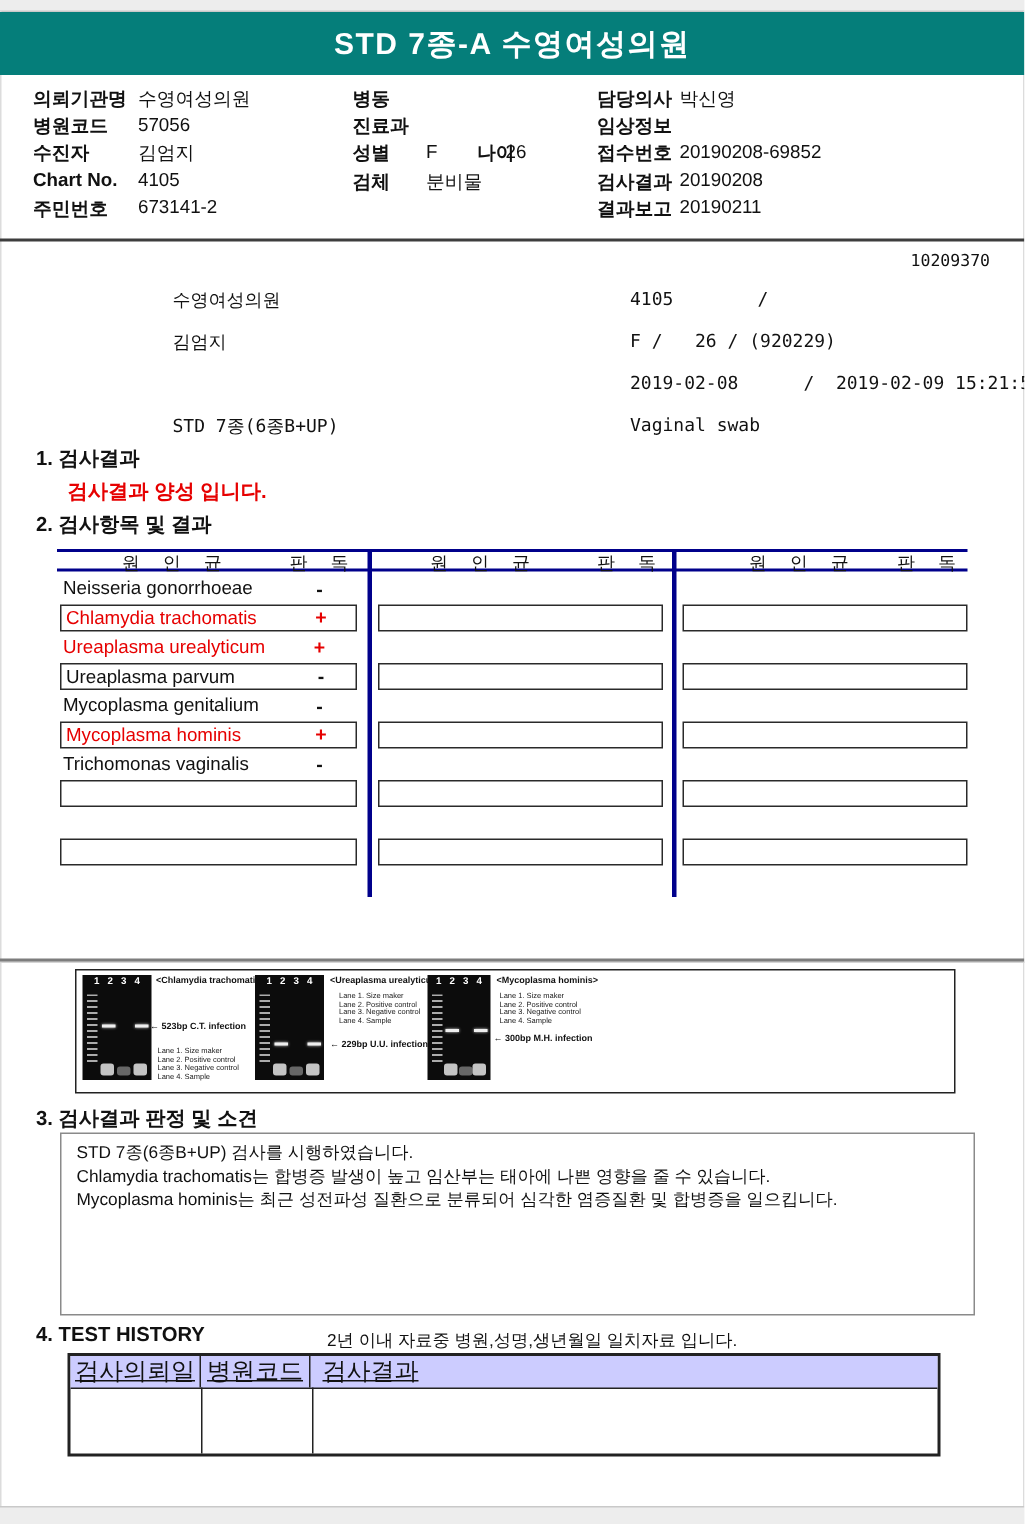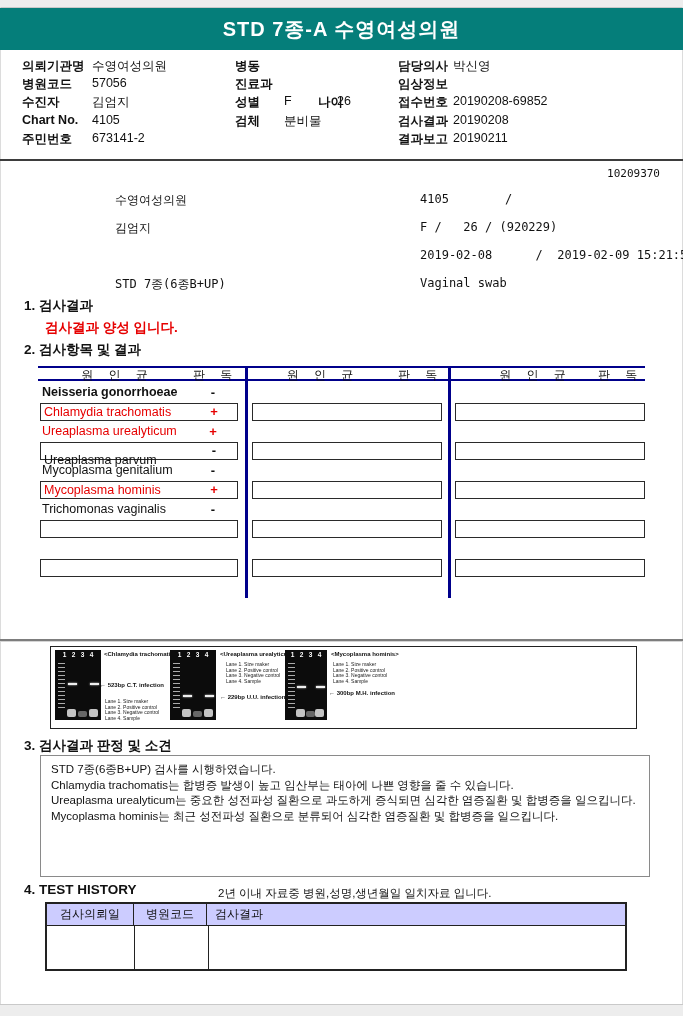--- a/index.html
+++ b/index.html
@@ -47,22 +47,22 @@
   .gel-t{font-size:6px;font-weight:bold;white-space:nowrap;}
   .gel-a{font-size:6px;font-weight:bold;white-space:nowrap;}
   .gel-l{font-size:5px;line-height:5.6px;color:#222;white-space:nowrap;}
   
   .opbox{left:40px;top:755px;width:608px;height:120px;border:1px solid #8a8a8a;}
   .opline{font-size:11.5px;line-height:15.5px;white-space:nowrap;}
   
   .hist{left:45px;top:902px;width:578px;height:65px;border:2px solid #222;border-top-width:2px;}
   .hist .hrow{position:absolute;left:0;top:0;width:100%;height:21px;background:#ccccff;
               border-bottom:1px solid #222;display:flex;}
-  .hist .hcell{font-size:12px;display:flex;align-items:center;justify-content:center;
-               border-right:1px solid #222;box-sizing:border-box;}
+  .hist .hcell{font-size:16px;display:flex;align-items:center;justify-content:center;
+               border-right:1px solid #222;box-sizing:border-box;text-decoration:underline;}
   .hist .hcell.last{justify-content:flex-start;padding-left:8px;border-right:none;flex:1;}
   .hist .bcol{position:absolute;top:21px;bottom:0;width:1px;background:#222;}
   .note{font-size:11.5px;white-space:nowrap;}
   .refno{font-family:"DejaVu Sans Mono","Liberation Mono",monospace;font-size:11px;}
 </style>
 </head>
 <body>
 
 <div class="page">
 
@@ -130,33 +130,33 @@
   <div class="abs vline" style="left:245px;"></div>
   <div class="abs vline" style="left:448px;"></div>
 
   <span class="abs th" style="left:45px;top:367px;width:145px;text-align:center;">원 인 균</span>
   <span class="abs th" style="left:193px;top:367px;width:45px;text-align:center;">판 독</span>
   <span class="abs th" style="left:253px;top:367px;width:140px;text-align:center;">원 인 균</span>
   <span class="abs th" style="left:398px;top:367px;width:45px;text-align:center;">판 독</span>
   <span class="abs th" style="left:458px;top:367px;width:155px;text-align:center;">원 인 균</span>
   <span class="abs th" style="left:598px;top:367px;width:45px;text-align:center;">판 독</span>
 
-  <span class="abs orgname" style="left:42px;top:385px;font-weight:bold;">Neisseria gonorrhoeae</span>
+  <span class="abs orgname" style="left:42px;top:385px;">Neisseria gonorrhoeae</span>
   <span class="abs res" style="left:193px;top:385px;">-</span>
 
   <div class="abs rbox" style="left:40px;top:403px;width:196px;">
     <span class="abs orgname pos" style="left:3px;top:1px;">Chlamydia trachomatis</span>
     <span class="abs res pos" style="left:153px;top:0;">+</span>
   </div>
 
   <span class="abs orgname pos" style="left:42px;top:424px;">Ureaplasma urealyticum</span>
   <span class="abs res pos" style="left:193px;top:424px;">+</span>
 
   <div class="abs rbox" style="left:40px;top:442px;width:196px;">
-    <span class="abs orgname" style="left:3px;top:10px;">Ureaplasma parvum</span>
+    <span class="abs orgname" style="left:3px;top:1px;">Ureaplasma parvum</span>
     <span class="abs res" style="left:153px;top:0;">-</span>
   </div>
 
   <span class="abs orgname" style="left:42px;top:463px;">Mycoplasma genitalium</span>
   <span class="abs res" style="left:193px;top:463px;">-</span>
 
   <div class="abs rbox" style="left:40px;top:481px;width:196px;">
     <span class="abs orgname pos" style="left:3px;top:1px;">Mycoplasma hominis</span>
     <span class="abs res pos" style="left:153px;top:0;">+</span>
   </div>
@@ -235,21 +235,20 @@
     <div class="gel-l">Lane 3. Negative control</div>
     <div class="gel-l">Lane 4. Sample</div>
   </div>
   <span class="abs gel-a" style="left:329px;top:690px;"><span>←</span> <span>300bp M.H. infection</span></span>
 
   <span class="abs sec-h" style="left:24px;top:737px;">3. 검사결과 판정 및 소견</span>
   <div class="abs opbox">
     <div style="padding:6px 0 0 10px;">
       <div class="opline">STD 7종(6종B+UP) 검사를 시행하였습니다.</div>
       <div class="opline">Chlamydia trachomatis는 합병증 발생이 높고 임산부는 태아에 나쁜 영향을 줄 수 있습니다.</div>
-      <div class="opline">Ureaplasma urealyticum는 중요한 성전파성 질환으로 과도하게 증식되면 심각한 염증질환 및 합병증을 일으킵니다.</div>
       <div class="opline">Mycoplasma hominis는 최근 성전파성 질환으로 분류되어 심각한 염증질환 및 합병증을 일으킵니다.</div>
     </div>
   </div>
 
   <span class="abs sec-h" style="left:24px;top:882px;">4. TEST HISTORY</span>
   <span class="abs note" style="left:218px;top:886px;">2년 이내 자료중 병원,성명,생년월일 일치자료 입니다.</span>
 
   <div class="abs hist">
     <div class="hrow">
       <div class="hcell" style="width:87px;">검사의뢰일</div>

